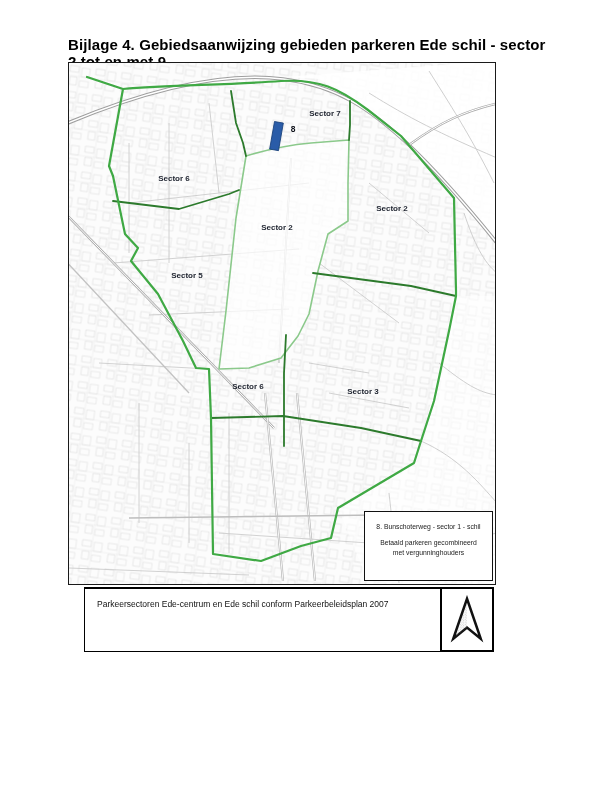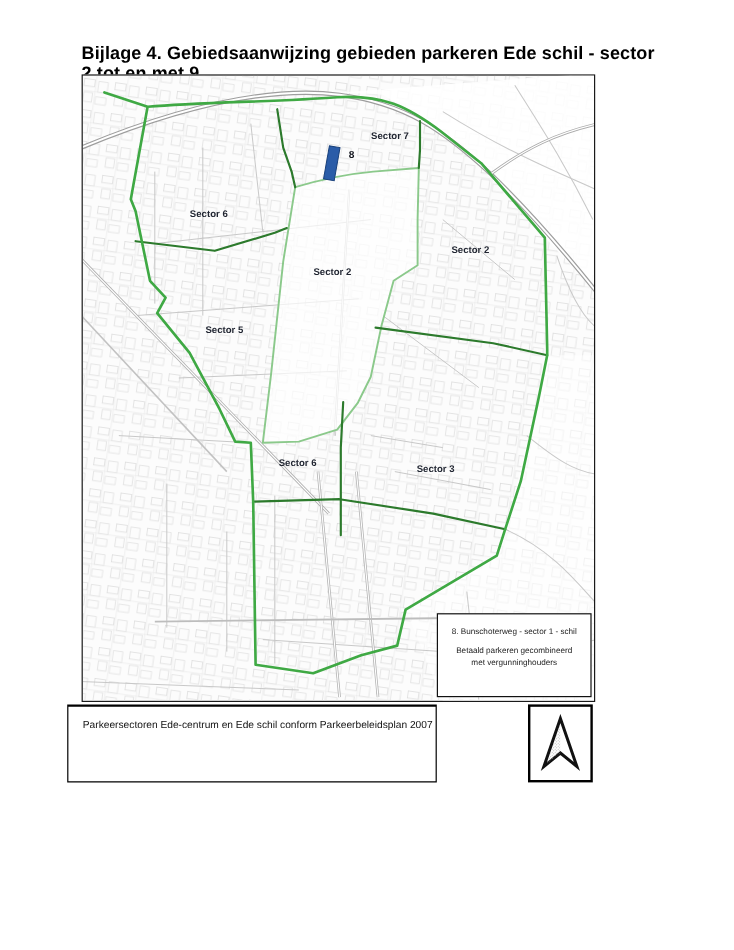--- a/index.html
+++ b/index.html
@@ -28,21 +28,21 @@
   }
   .legend-box{
     position:absolute;left:295px;top:448px;width:129px;height:70px;
     background:#ffffff;border:1.6px solid #111;box-sizing:border-box;
     text-align:center;
   }
   .legend-line1{margin-top:11px;font-size:6.8px;color:#222;}
   .legend-line2{margin-top:9px;font-size:6.8px;color:#222;}
   .legend-line3{margin-top:3px;font-size:6.8px;color:#222;}
   .caption-box{
-    position:absolute;left:56px;top:587px;width:308px;height:65px;
+    position:absolute;left:84px;top:587px;width:410px;height:65px;
     border:1.2px solid #000;border-top-width:2.4px;box-sizing:border-box;
     background:#fff;
   }
   .caption-text{position:absolute;left:12px;top:10px;font-size:8.5px;color:#111;}
   .north-box{
     position:absolute;left:440px;top:587px;width:54px;height:65px;
     border:2px solid #000;box-sizing:border-box;background:#fff;
     display:flex;align-items:center;justify-content:center;
   }
 </style>

